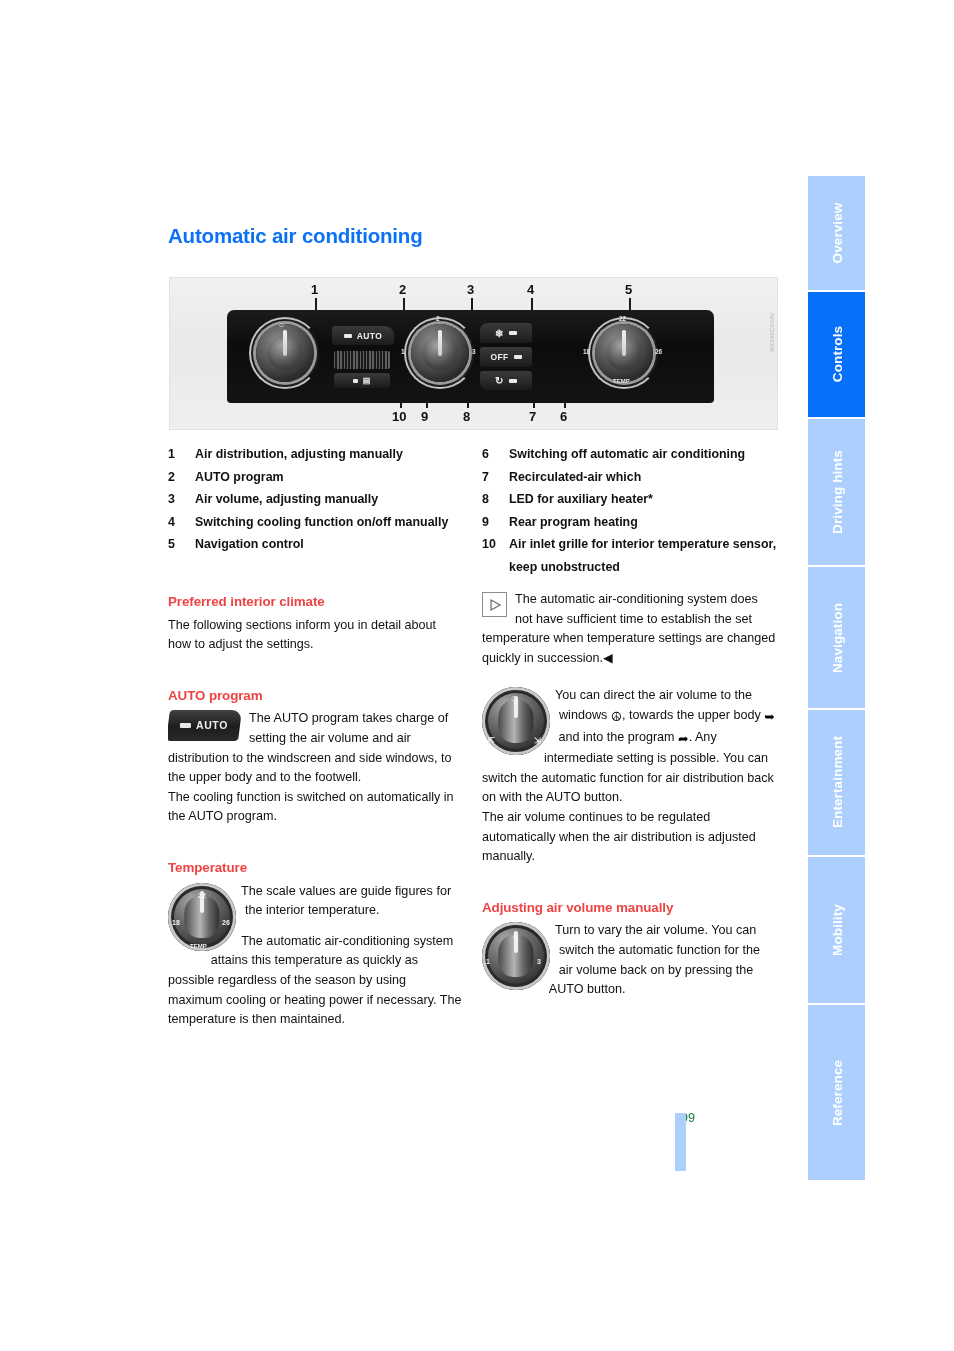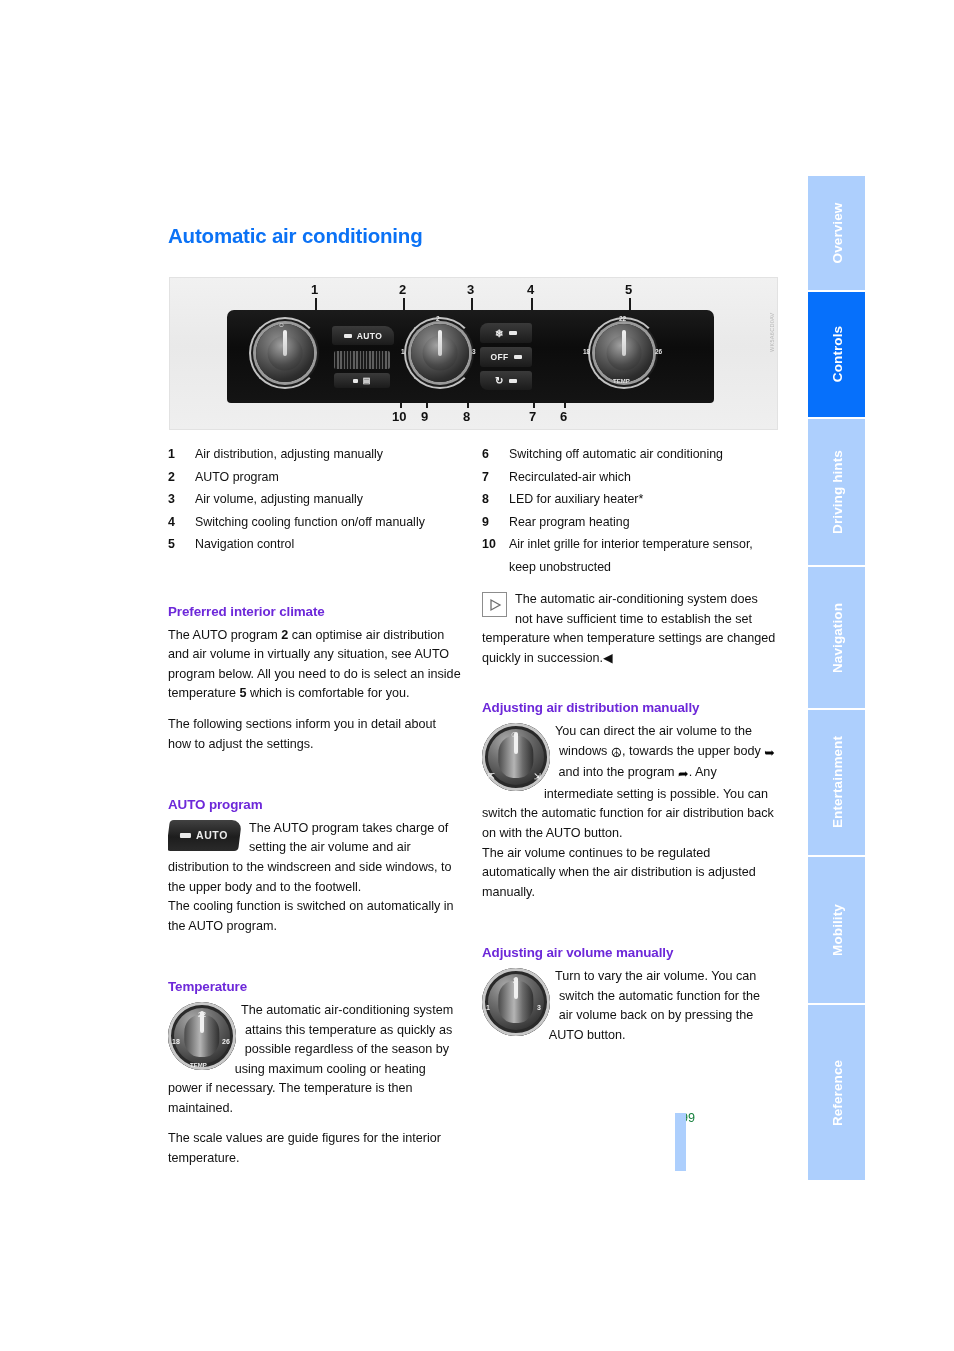--- a/index.html
+++ b/index.html
@@ -204,38 +204,38 @@
   .legend-item {
     display: flex;
     align-items: flex-start;
     gap: 0;
   }
   .legend-num {
     flex: 0 0 auto;
     width: 27px;
     font-weight: bold;
   }
-  .legend-txt { flex: 1 1 auto; }
+  .legend-txt { flex: 1 1 auto; font-weight: bold; }
 
   
   .col {
     position: absolute;
     width: 294px;
     font-size: 12.6px;
     line-height: 19.6px;
     color: #111;
   }
   .col.left  { left: 168px; top: 590px; }
   .col.right { left: 482px; top: 590px; }
 
   h2.sub {
-    margin: 12px 0 4px 0;
+    margin: 2px 0 4px 0;
     font-size: 13.4px;
     font-weight: bold;
-    color: #6d28d9;
+    color: #ef4444;
     letter-spacing: -0.1px;
   }
   .gap { height: 18px; }
   p { margin: 0 0 11px 0; }
   p:last-child { margin-bottom: 0; }
 
   .thumb-wrap { overflow: hidden; }
   .thumb {
     float: left;
     margin: 1px 9px 1px 0;
@@ -474,21 +474,20 @@
     </div>
     <div class="legend-item">
       <span class="legend-num">10</span>
       <span class="legend-txt">Air inlet grille for interior temperature sensor, keep unobstructed</span>
     </div>
   </div>
 
   <div class="col left">
 
     <h2 class="sub">Preferred interior climate</h2>
-    <p><span>The AUTO program </span><b>2</b><span> can optimise air distribution and air volume in virtually any situation, see AUTO program below. All you need to do is select an inside temperature </span><b>5</b><span> which is comfortable for you.</span></p>
     <p>The following sections inform you in detail about how to adjust the settings.</p>
 
     <div class="gap"></div>
 
     <h2 class="sub">AUTO program</h2>
     <div class="thumb-wrap">
       <div class="thumb thumb-auto">
         <span class="inner">
           <span class="led"></span>
           <span>AUTO</span>
@@ -503,39 +502,38 @@
     <h2 class="sub">Temperature</h2>
     <div class="thumb-wrap">
       <div class="thumb thumb-knob">
         <div class="tk-hub"></div>
         <div class="tk-ptr"></div>
         <div class="tk-t" style="left:4px; top:30px;">18</div>
         <div class="tk-t" style="left:30px; top:3px;">22</div>
         <div class="tk-t" style="left:54px; top:30px;">26</div>
         <div class="tk-t" style="left:22px; top:54px; font-size:6px;">TEMP</div>
       </div>
+      <p>The scale values are guide figures for the interior temperature.</p>
       <p>The automatic air-conditioning system attains this temperature as quickly as possible regardless of the season by using maximum cooling or heating power if necessary. The temperature is then maintained.</p>
-      <p>The scale values are guide figures for the interior temperature.</p>
     </div>
   </div>
 
   <div class="col right">
 
     <div class="note">
       <div class="note-icon">
         <svg width="14" height="14" viewBox="0 0 14 14" aria-hidden="true">
           <polygon points="3,2 12,7 3,12" fill="none" stroke="#6f6f6f" stroke-width="1.3"></polygon>
         </svg>
       </div>
       <p><span>The automatic air-conditioning system does not have sufficient time to establish the set temperature when temperature settings are changed quickly in succession.</span><span>◀</span></p>
     </div>
 
     <div class="gap"></div>
 
-    <h2 class="sub">Adjusting air distribution manually</h2>
     <div class="thumb-wrap">
       <div class="thumb thumb-knob">
         <div class="tk-hub"></div>
         <div class="tk-ptr"></div>
         <div class="tk-t" style="left:28px; top:2px; font-size:8px;">☺</div>
         <div class="tk-t" style="left:6px; top:44px; font-size:8px;">⇱</div>
         <div class="tk-t" style="left:52px; top:44px; font-size:8px;">⇲</div>
       </div>
       <p><span>You can direct the air volume to the windows </span><span class="sym">☮</span><span>, towards the upper body </span><span class="sym">➥</span><span> and into the program </span><span class="sym">➦</span><span>. Any intermediate setting is possible. You can switch the automatic function for air distribution back on with the AUTO button.</span></p>
     </div>

